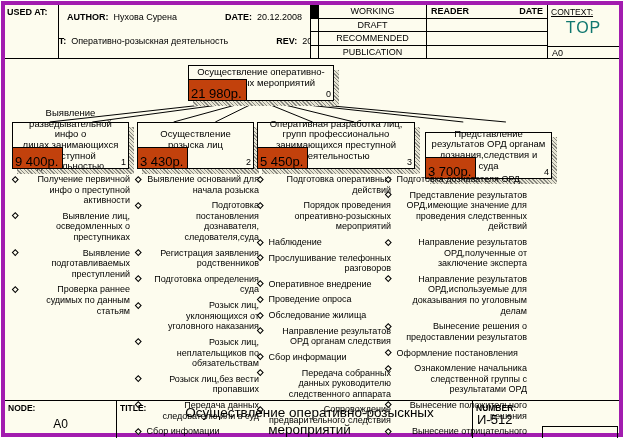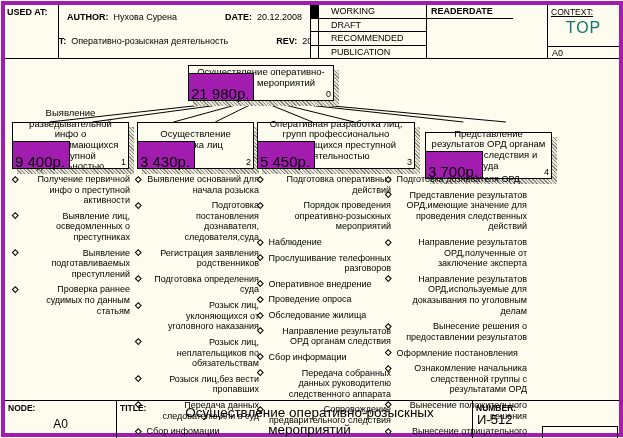--- a/index.html
+++ b/index.html
@@ -18,42 +18,42 @@
   .kh-main{display:flex;flex-direction:column;}
   .kh-row{height:13.5px;display:flex;justify-content:center;align-items:center;padding:12px 4px;gap:48px;}
   .kh-left b,.lbl{font-weight:bold;}
   .kh-pair{white-space:nowrap;}
   .kh-pair .val{margin-left:5px;}
   .kh-marker{display:flex;flex-direction:column;}
   .kh-marker .mcell{height:13.5px;border-bottom:1px solid #000;}
   .kh-marker .mcell:last-child{border-bottom:none;}
   .kh-marker .filled{background:#000;}
   .kh-status{display:flex;flex-direction:column;}
-  .kh-status .scell{height:13.5px;border-bottom:1px solid #000;padding:1px 12px;}
+  .kh-status .scell{height:13.5px;border-bottom:1px solid #000;padding:1px 12px;text-align:center;}
   .kh-status .scell:last-child{border-bottom:none;}
-  .kh-reader{display:flex;text-align:right;}
+  .kh-reader{display:flex;flex-direction:column;text-align:right;}
   .kh-reader .rcell{height:13.5px;border-bottom:1px solid #000;display:flex;justify-content:space-between;padding:1px 4px;}
   .kh-reader .rcell:last-child{border-bottom:none;}
   .kh-context{}
   .kh-context .ctx-lbl{position:absolute;top:2px;left:3px;font-size:8.5px;text-decoration:underline;}
   .kh-context .ctx-top{position:absolute;top:14px;left:0;right:0;text-align:center;
       font-size:16px;color:#0f766e;letter-spacing:1px;}
   .kh-context .ctx-node{position:absolute;left:0;right:0;bottom:0;height:13.5px;
       border-top:1px solid #000;padding:1px 4px;}
   
   .diagram{position:relative;height:341px;}
   .connectors{position:absolute;inset:0;width:100%;height:100%;}
   .boxwrap{position:absolute;}
   .boxshadow{position:absolute;left:5px;top:5px;width:100%;height:100%;
     background:repeating-linear-gradient(45deg,#8a8a82 0 1px,#e7e5d4 1px 2.6px);}
   .abox{position:absolute;inset:0;background:#fdfcee;border:1px solid #000;
     display:flex;align-items:center;justify-content:center;text-align:center;
     font-size:9.5px;line-height:1.12;padding:1px 3px 12px 3px;}
-  .cost{position:absolute;left:-1px;bottom:-1px;border:1px solid #000;background:#a21caf;
-    font-size:15px;padding:14px 4px 1px 2px;line-height:11px;}
+  .cost{position:absolute;left:-1px;bottom:-1px;border:1px solid #000;background:#c2410c;
+    font-size:13px;padding:8px 4px 1px 2px;line-height:11px;}
   .boxnum{position:absolute;right:2px;bottom:0;font-size:9px;line-height:11px;}
   
   .blist{position:absolute;font-size:9px;line-height:1.18;text-align:right;}
   .bitem{display:flex;margin-bottom:5px;}
   .diamond{flex:none;width:4.5px;height:4.5px;border:1px solid #000;background:#fdfcee;
     transform:rotate(45deg);margin:2.5px 6px 0 1px;}
   
   .kit-footer{display:grid;grid-template-columns:112px 1fr 146px;height:40px;
     border-top:1px solid #000;}
   .kf-cell{border-right:1px solid #000;position:relative;}

